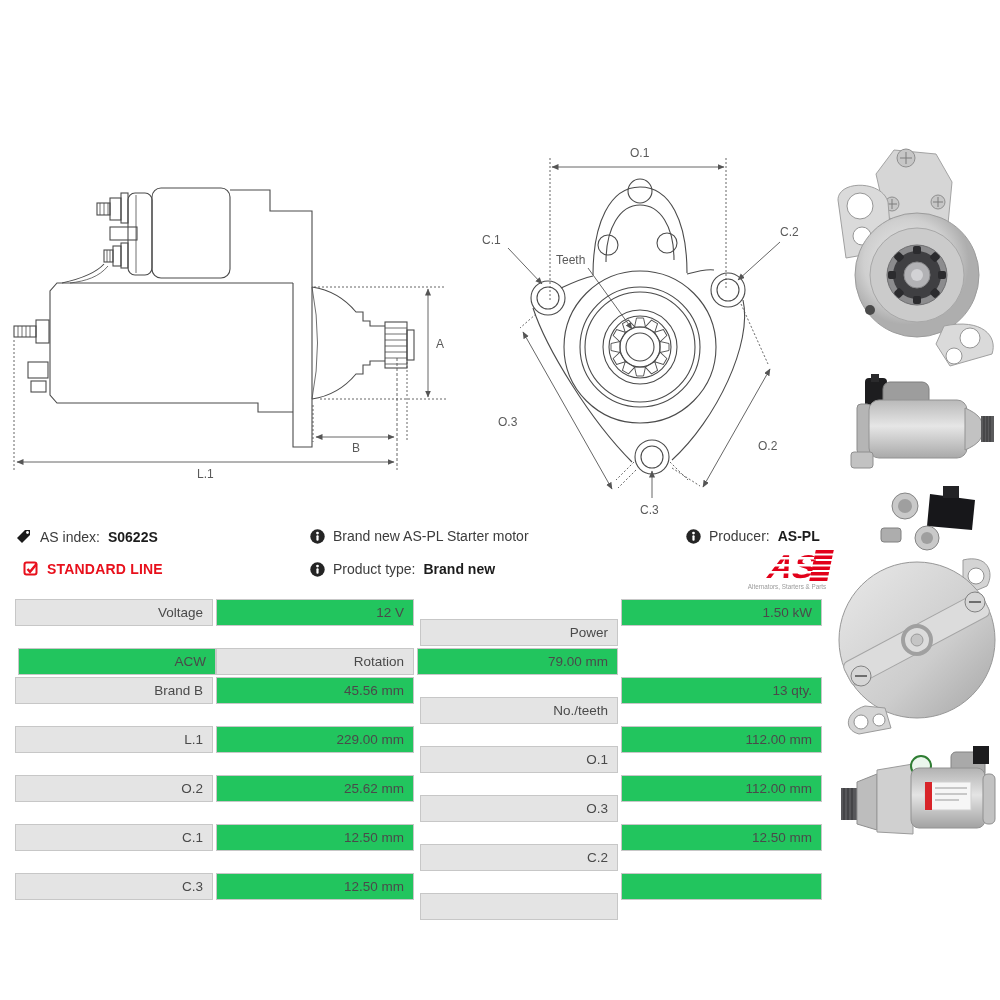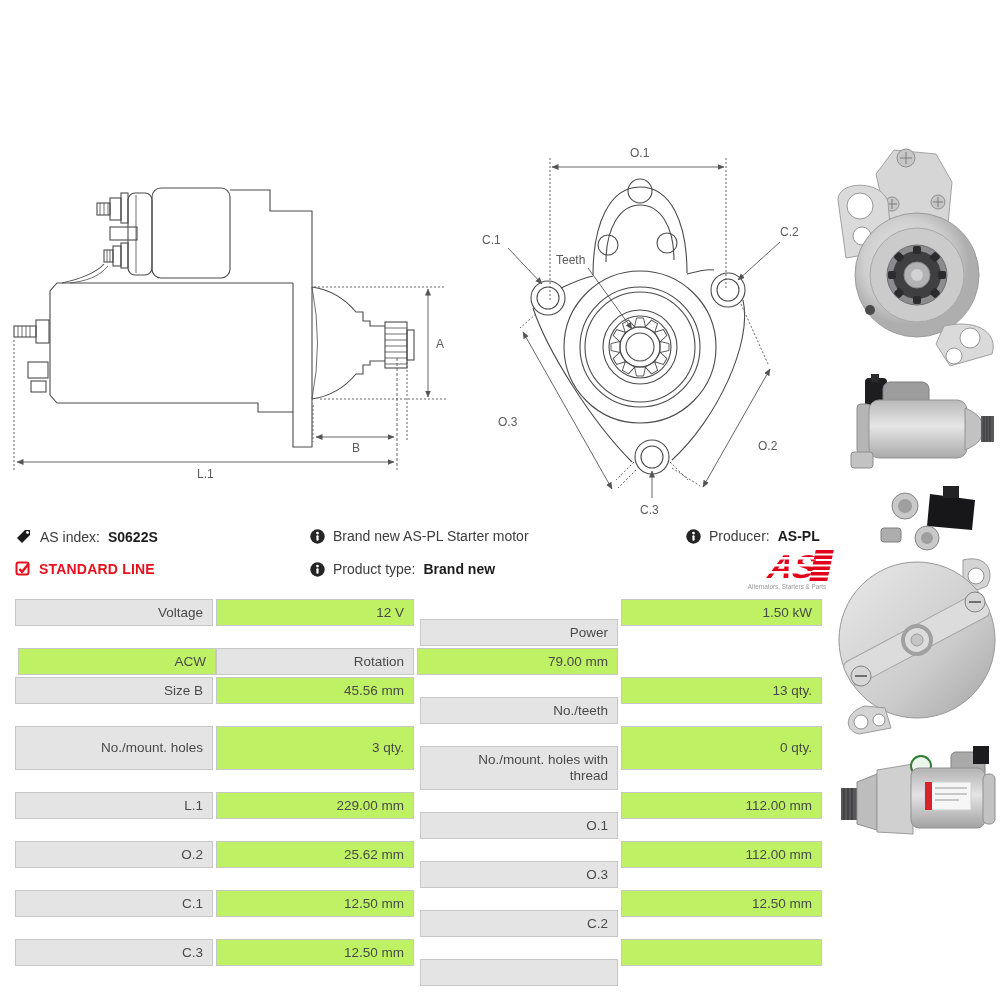--- a/index.html
+++ b/index.html
@@ -4,31 +4,31 @@
 <style>
   html,body{margin:0;padding:0;background:#fff;}
   #stage{position:relative;width:1000px;height:1000px;background:#fff;overflow:hidden;
          font-family:"Liberation Sans", sans-serif;color:#3f3f3f;}
   .abs{position:absolute;}
   svg text{font-family:"Liberation Sans", sans-serif;}
 
   
   .info-line{position:absolute;display:flex;align-items:flex-end;gap:8px;font-size:14px;color:#3c3c3c;white-space:nowrap;}
   .info-line b{color:#1c1c1c;}
-  .red-line{color:#e8101c;font-weight:bold;letter-spacing:.2px;}
+  .red-line{color:#e8101c;font-weight:bold;letter-spacing:.2px;margin-left:8px;}
 
   
   #spec-table{position:absolute;left:15px;top:599px;width:807px;}
   .spec-row{display:flex;margin-bottom:2px;}
   .cell{box-sizing:border-box;border:1px solid #c7c7c7;display:flex;align-items:center;
-        justify-content:flex-end;text-align:right;padding-right:9px;font-size:13.5px;color:#4a4a4a;
+        justify-content:flex-end;padding-right:9px;font-size:13.5px;color:#4a4a4a;
         height:27px;line-height:1.15;}
   .row-tall .cell{height:44px;}
   .cell.lab{background:#e4e4e4;width:198px;}
-  .cell.val{background:#bef264;width:198px;margin-left:3px;}
+  .cell.val{background:#22c55e;width:198px;margin-left:3px;}
   .cell.lab2{margin-left:6px;margin-top:20px;}
   .cell.val2{width:201px;}
   .cell .wrap{display:block;max-width:170px;white-space:normal;}
 
   
   #brand-logo{position:absolute;left:737px;top:549px;width:100px;height:44px;}
 </style>
 </head>
 <body>
 
@@ -357,32 +357,24 @@
       <div class="cell val">12 V</div>
       <div class="cell lab lab2">Power</div>
       <div class="cell val val2">1.50 kW</div>
     </div>
     <div class="spec-row">
       <div class="cell val">ACW</div>
       <div class="cell lab">Rotation</div>
       <div class="cell val val2">79.00 mm</div>
     </div>
     <div class="spec-row">
-      <div class="cell lab">Size B</div>
+      <div class="cell lab">Brand B</div>
       <div class="cell val">45.56 mm</div>
       <div class="cell lab lab2">No./teeth</div>
       <div class="cell val val2">13 qty.</div>
-    </div>
-    <div class="spec-row row-tall">
-      <div class="cell lab">No./mount. holes</div>
-      <div class="cell val">3 qty.</div>
-      <div class="cell lab lab2">
-          <span class="wrap">No./mount. holes with thread</span>
-        </div>
-      <div class="cell val val2">0 qty.</div>
     </div>
     <div class="spec-row">
       <div class="cell lab">L.1</div>
       <div class="cell val">229.00 mm</div>
       <div class="cell lab lab2">O.1</div>
       <div class="cell val val2">112.00 mm</div>
     </div>
     <div class="spec-row">
       <div class="cell lab">O.2</div>
       <div class="cell val">25.62 mm</div>

